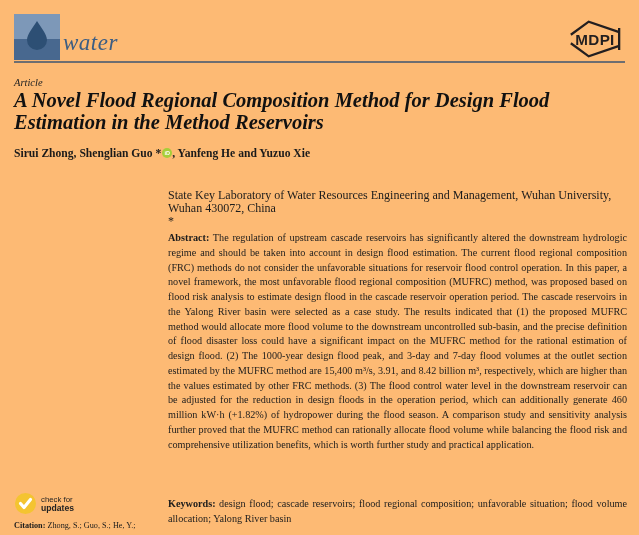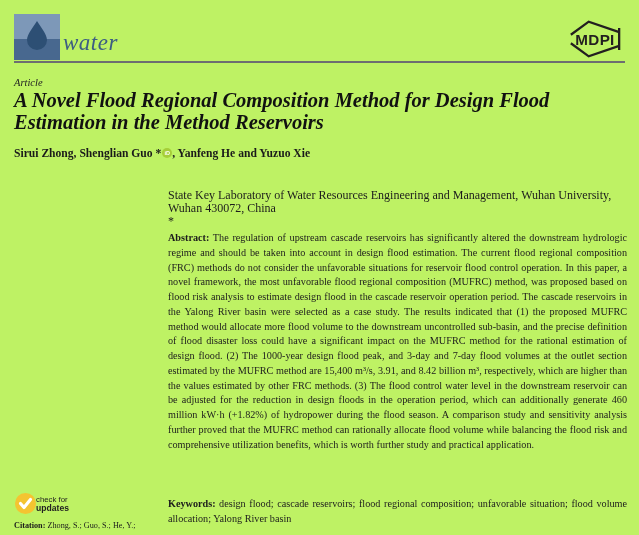--- a/index.html
+++ b/index.html
@@ -1,17 +1,17 @@
 <!DOCTYPE html>
 <html><head>
 <meta charset="utf-8">
 <style>
   html,body{margin:0;padding:0;background:#e8e8e8;}
   .page{
-    position:relative;width:639px;height:535px;background:#bef264;
+    position:relative;width:639px;height:535px;background:#fdba74;
     font-family:"Liberation Serif",serif;color:#1c1c1c;overflow:hidden;
     margin:0 auto;
   }
   
   .water-logo{position:absolute;left:14px;top:14px;width:46px;height:46px;}
   .journal-name{
     position:absolute;left:63px;top:30px;
     font-style:italic;font-size:23px;color:#3c5d83;letter-spacing:.5px;
   }
   .mdpi-logo{position:absolute;left:566px;top:18px;width:58px;height:42px;}
@@ -37,21 +37,21 @@
   .abstract{
     position:absolute;left:168px;top:231px;width:459px;
     font-size:10.2px;line-height:14.76px;text-align:justify;color:#1c1c1c;
   }
   .keywords{
     position:absolute;left:168px;top:496px;width:459px;
     font-size:10.2px;line-height:15px;text-align:justify;color:#1c1c1c;
   }
   
   .crossmark{
-    position:absolute;left:15px;top:493px;display:flex;align-items:center;
+    position:absolute;left:15px;top:493px;display:flex;align-items:center;gap:5px;
     font-family:"Liberation Sans",sans-serif;color:#222;cursor:pointer;
   }
   .cm-text{display:flex;flex-direction:column;line-height:9px;}
   .cm-line1{font-size:7.8px;}
   .cm-line2{font-size:8.6px;font-weight:bold;}
   .citation{
     position:absolute;left:14px;top:520px;width:155px;
     font-size:8.2px;line-height:11px;color:#1c1c1c;
   }
   b{font-weight:bold;margin-top:8px;}

